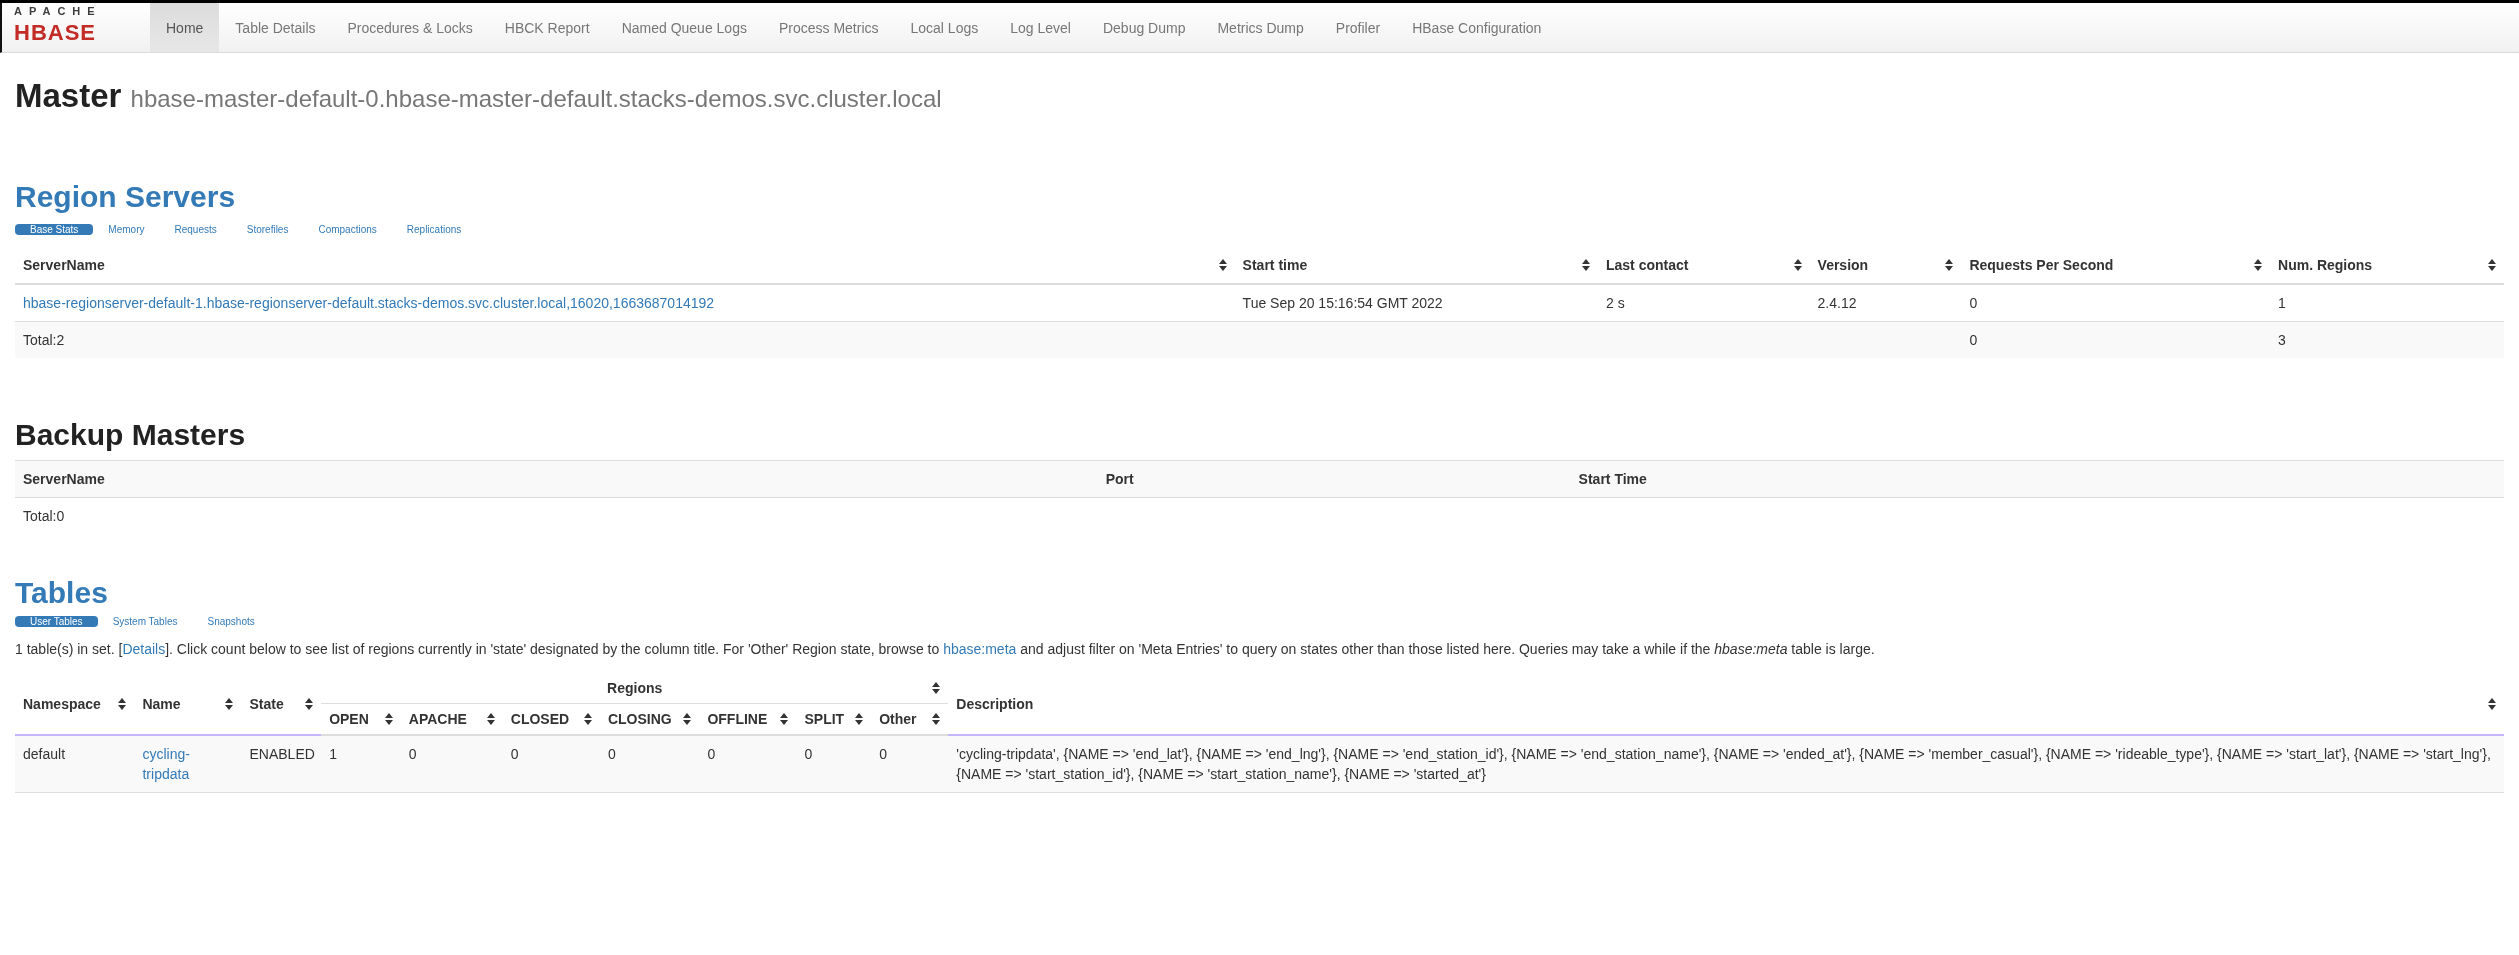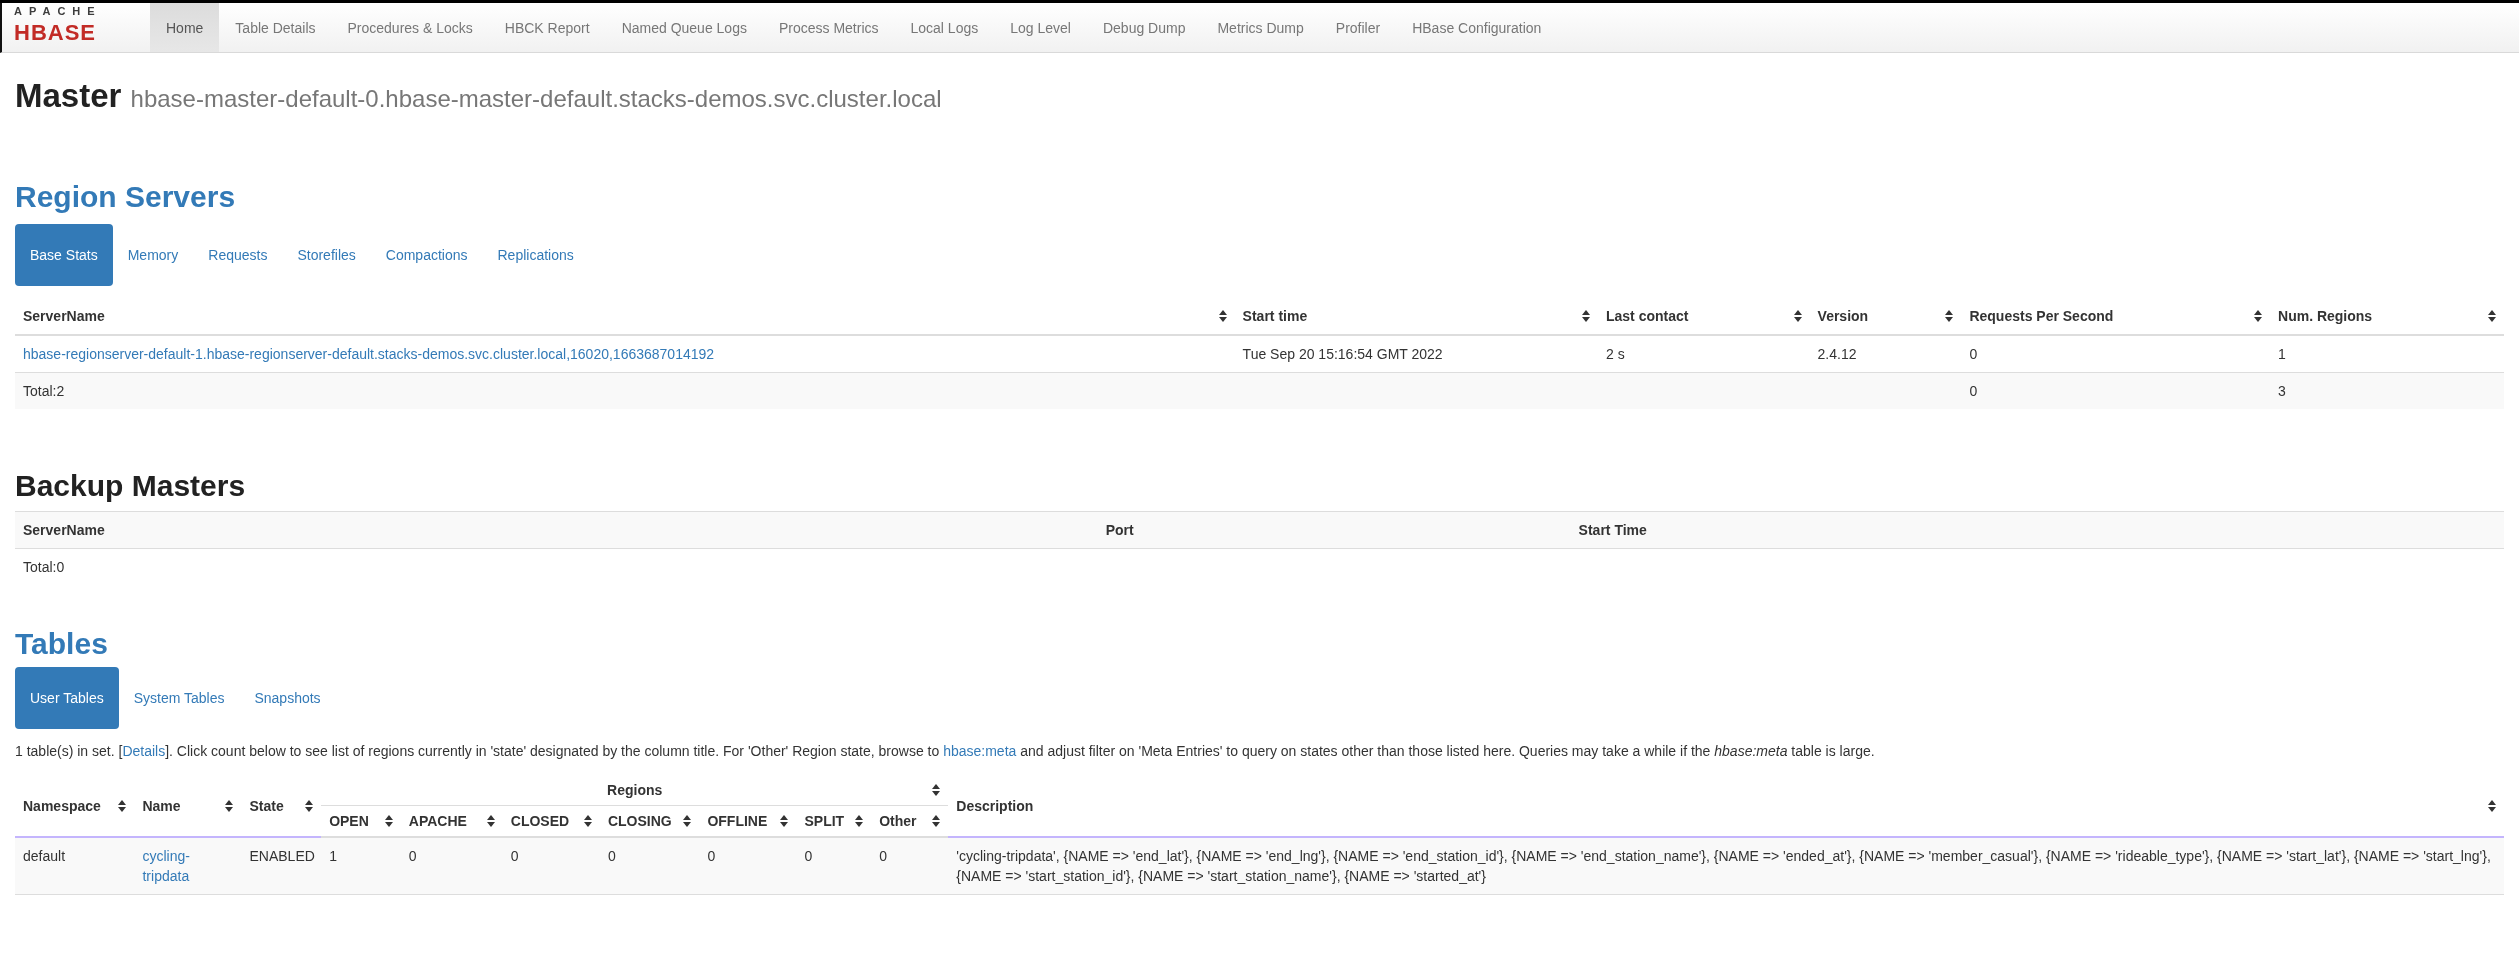--- a/index.html
+++ b/index.html
@@ -29,21 +29,21 @@
   h1 { font-size: 33px; font-weight: bold; color: #222; margin: 24px 0 0; line-height: 38px; }
   h1 small { font-size: 24px; font-weight: normal; color: #777; }
   h2 { font-size: 30px; font-weight: bold; color: #222; line-height: 34px; }
   h2.blue { color: #337ab7; }
   .h2-rs { margin: 62px 0 10px; }
   .h2-bm { margin: 60px 0 8px; }
   .h2-tbl { margin: 42px 0 6px; }
 
   
   .pills { display: flex; list-style: none; margin: 0 0 12px; }
-  .pill { padding: 23px 15px; font-size: 14px; color: #337ab7; border-radius: 4px; cursor: pointer; white-space: nowrap; }
+  .pill { padding: 0 15px; font-size: 10px; color: #337ab7; border-radius: 4px; cursor: pointer; white-space: nowrap; }
   .pill.active { background: #337ab7; color: #fff; }
 
   
   table { width: 100%; border-collapse: collapse; table-layout: fixed; }
   th, td { text-align: left; padding: 8px; line-height: 20px; vertical-align: top; font-size: 14px; }
   th { font-weight: bold; position: relative; }
   thead th { border-bottom: 2px solid #ddd; }
   tbody td, tbody th { border-top: 1px solid #ddd; }
   tr.striped { background: #f9f9f9; }
   a { color: #337ab7; text-decoration: none; cursor: pointer; }

